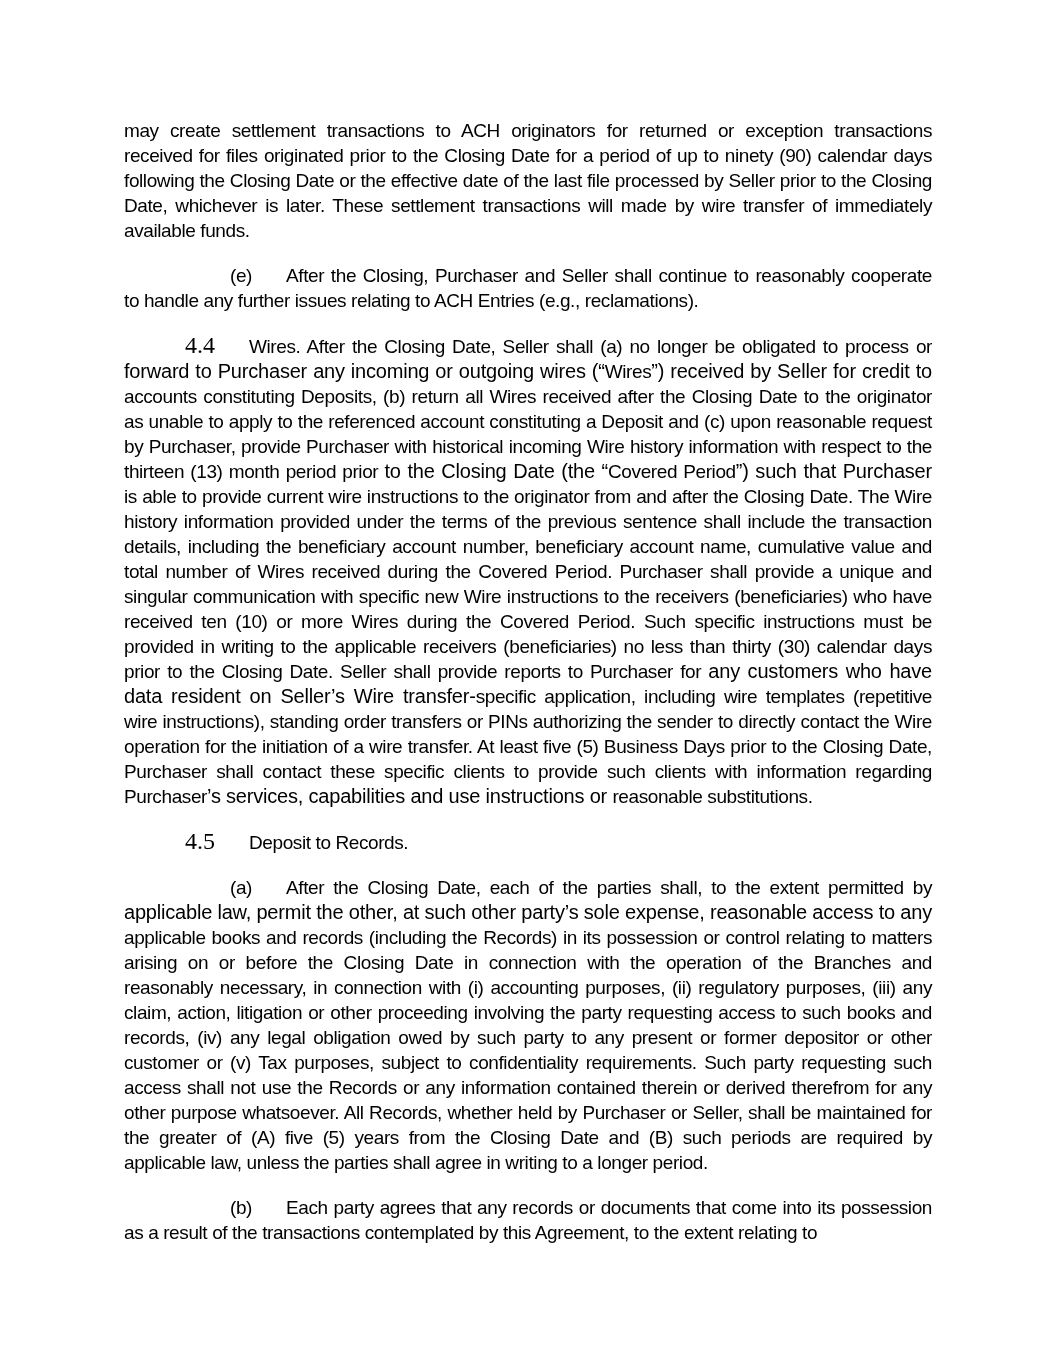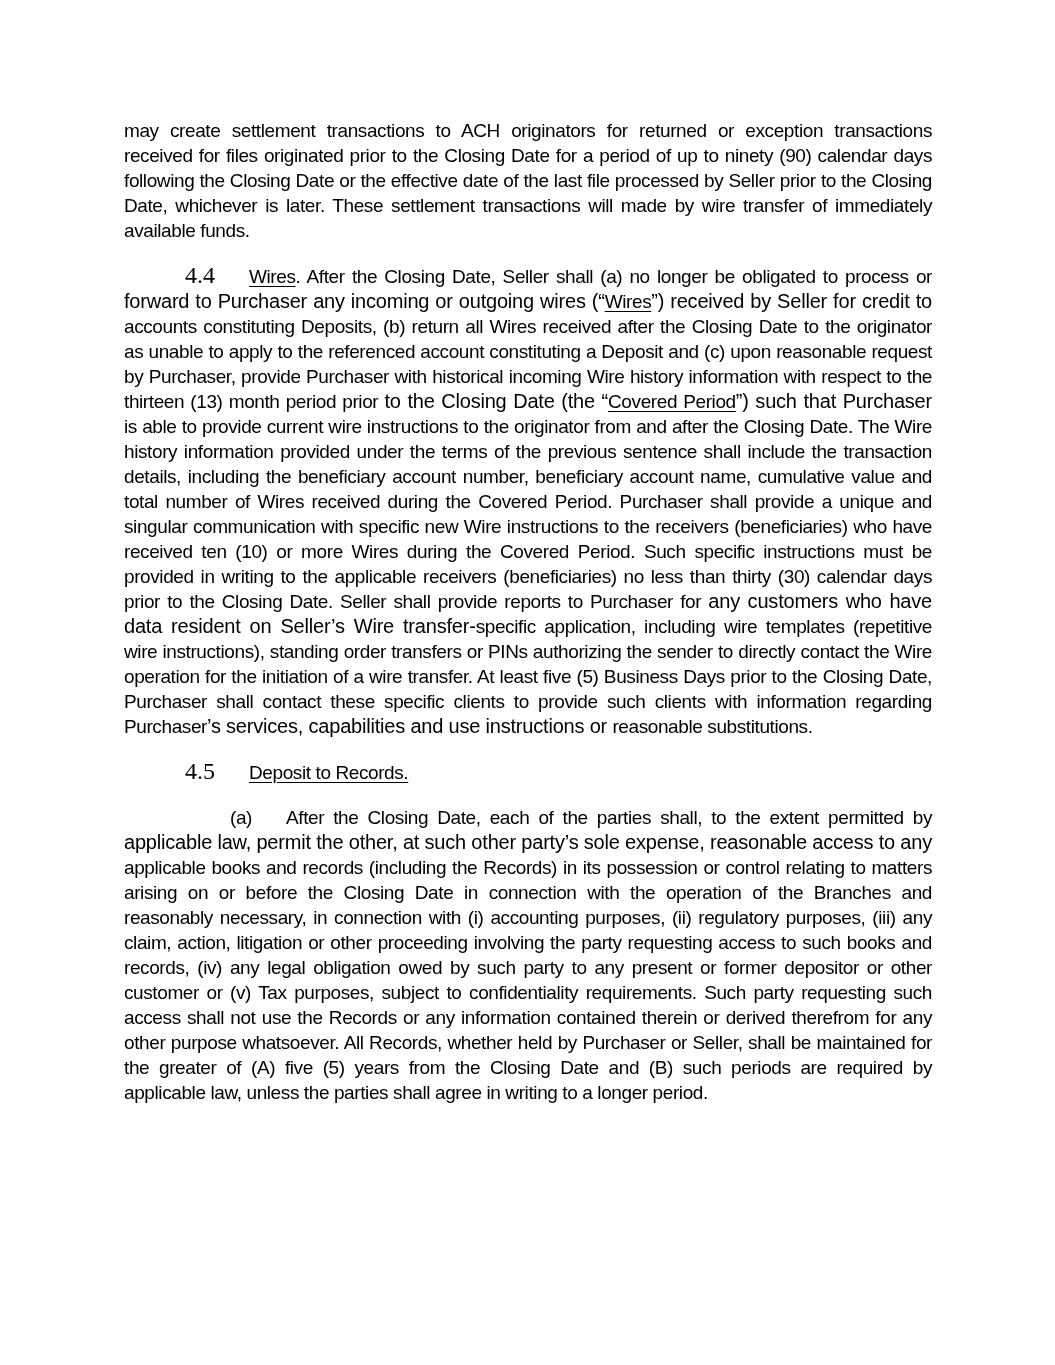--- a/index.html
+++ b/index.html
@@ -50,37 +50,38 @@
     font-family: "Liberation Serif", serif;
     font-size: 24px;
     letter-spacing: 0;
   }
   .sub-label {
     font-family: "Liberation Sans", sans-serif;
     font-size: 19px;
     letter-spacing: -0.4px;
   }
   .underline {
-    text-decoration: underline;
     text-underline-offset: 3px;
   }
   .page-number {
     position: absolute;
     left: 0;
     right: 0;
     top: 1280px;
     text-align: center;
     font-family: "Liberation Sans", sans-serif;
     font-size: 19px;
     color: #000000;
   }
 </style>
 </head>
 <body>
 
 <div class="sheet">
   <div class="doc-body" id="doc-body">
       <p class="para flush"><span class="sans">may create settlement transactions to ACH originators for returned or exception transactions received for files originated prior to the Closing Date for a period of up to ninety (90) calendar days following the Closing Date or the effective date of the last file processed by Seller prior to the Closing Date, whichever is later.  These settlement transactions will made by wire transfer of immediately available funds.</span></p>
+      <p class="para sub"><span class="sub-label">(e)</span><span class="tab"></span><span class="sans">After the Closing, Purchaser and Seller shall continue to reasonably cooperate to handle any further issues relating to ACH Entries (e.g., reclamations).</span></p>
       <p class="para section"><span class="section-label">4.4</span><span class="tab"></span><span class="sans underline">Wires</span><span class="sans">.  After the Closing Date, Seller shall (a) no longer be obligated to process or </span><span class="serif">forward to Purchaser any incoming or outgoing wires (“</span><span class="sans underline">Wires</span><span class="serif">”) received by Seller for credit to </span><span class="sans">accounts constituting Deposits, (b) return all Wires received after the Closing Date to the originator as unable to apply to the referenced account constituting a Deposit and (c) upon reasonable request by Purchaser, provide Purchaser with historical incoming Wire history information with respect to the thirteen (13) month period prior </span><span class="serif">to the Closing Date (the “</span><span class="sans underline">Covered Period</span><span class="serif">”) such that Purchaser </span><span class="sans">is able to provide current wire instructions to the originator from and after the Closing Date.  The Wire history information provided under the terms of the previous sentence shall include the transaction details, including the beneficiary account number, beneficiary account name, cumulative value and total number of Wires received during the Covered Period.  Purchaser shall provide a unique and singular communication with specific new Wire instructions to the receivers (beneficiaries) who have received ten (10) or more Wires during the Covered Period.  Such specific instructions must be provided in writing to the applicable receivers (beneficiaries) no less than thirty (30) calendar days prior to the Closing Date.  Seller shall provide reports to Purchaser for </span><span class="serif">any customers who have data resident on Seller’s Wire transfer-</span><span class="sans">specific application, including wire templates (repetitive wire instructions), standing order transfers or PINs authorizing the sender to directly contact the Wire operation for the initiation of a wire transfer.  At least five (5) Business Days prior to the Closing Date, Purchaser shall contact these specific clients to provide such clients with information regarding Purchaser</span><span class="serif">’s services, capabilities and use instructions or </span><span class="sans">reasonable substitutions.</span></p>
       <p class="para section"><span class="section-label">4.5</span><span class="tab"></span><span class="sans underline">Deposit to Records.</span></p>
       <p class="para sub"><span class="sub-label">(a)</span><span class="tab"></span><span class="sans">After the Closing Date, each of the parties shall, to the extent permitted by </span><span class="serif">applicable law, permit the other, at such other party’s sole expense, reasonable access to any </span><span class="sans">applicable books and records (including the Records) in its possession or control relating to matters arising on or before the Closing Date in connection with the operation of the Branches and reasonably necessary, in connection with (i) accounting purposes, (ii) regulatory purposes, (iii) any claim, action, litigation or other proceeding involving the party requesting access to such books and records, (iv) any legal obligation owed by such party to any present or former depositor or other customer or (v) Tax purposes, subject to confidentiality requirements.  Such party requesting such access shall not use the Records or any information contained therein or derived therefrom for any other purpose whatsoever.  All Records, whether held by Purchaser or Seller, shall be maintained for the greater of (A) five (5) years from the Closing Date and (B) such periods are required by applicable law, unless the parties shall agree in writing to a longer period.</span></p>
+      <p class="para sub"><span class="sub-label">(b)</span><span class="tab"></span><span class="sans">Each party agrees that any records or documents that come into its possession as a result of the transactions contemplated by this Agreement, to the extent relating to</span></p>
     </div>
 </div>
 
 </body></html>

